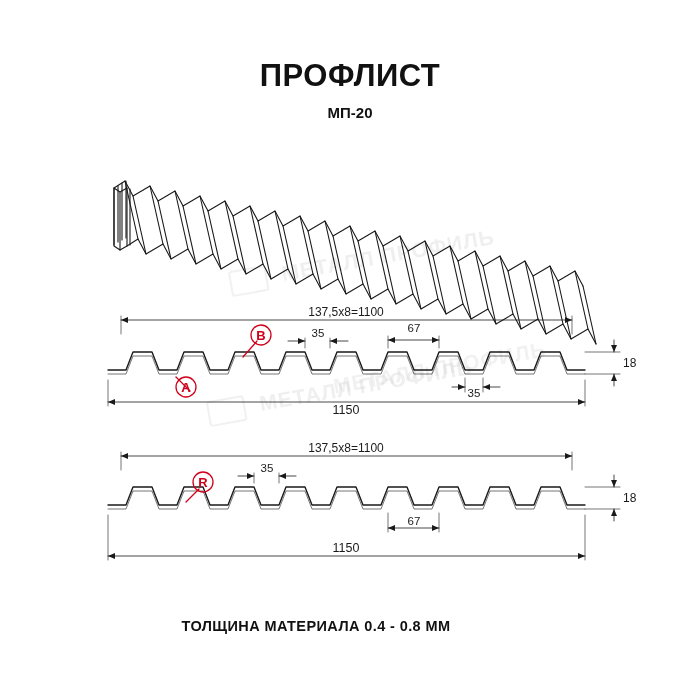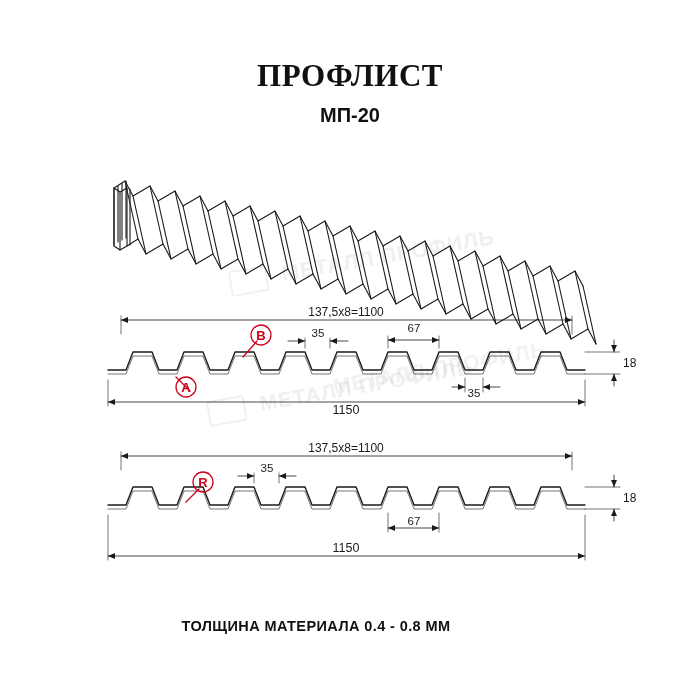--- a/index.html
+++ b/index.html
@@ -22,29 +22,28 @@
   .title {
     position: absolute;
     top: 58px;
     left: 0;
     width: 700px;
     text-align: center;
     font-size: 31px;
     font-weight: bold;
     letter-spacing: 0.5px;
     color: #111;
-    font-family: Liberation Serif, serif;
   }
   .subtitle {
     position: absolute;
     top: 104px;
     left: 0;
     width: 700px;
     text-align: center;
-    font-size: 20px;
+    font-size: 15px;
     font-weight: bold;
     color: #111;
   }
   .footer {
     position: absolute;
     top: 618px;
     left: 0;
     width: 632px;
     text-align: center;
     font-size: 14.5px;

